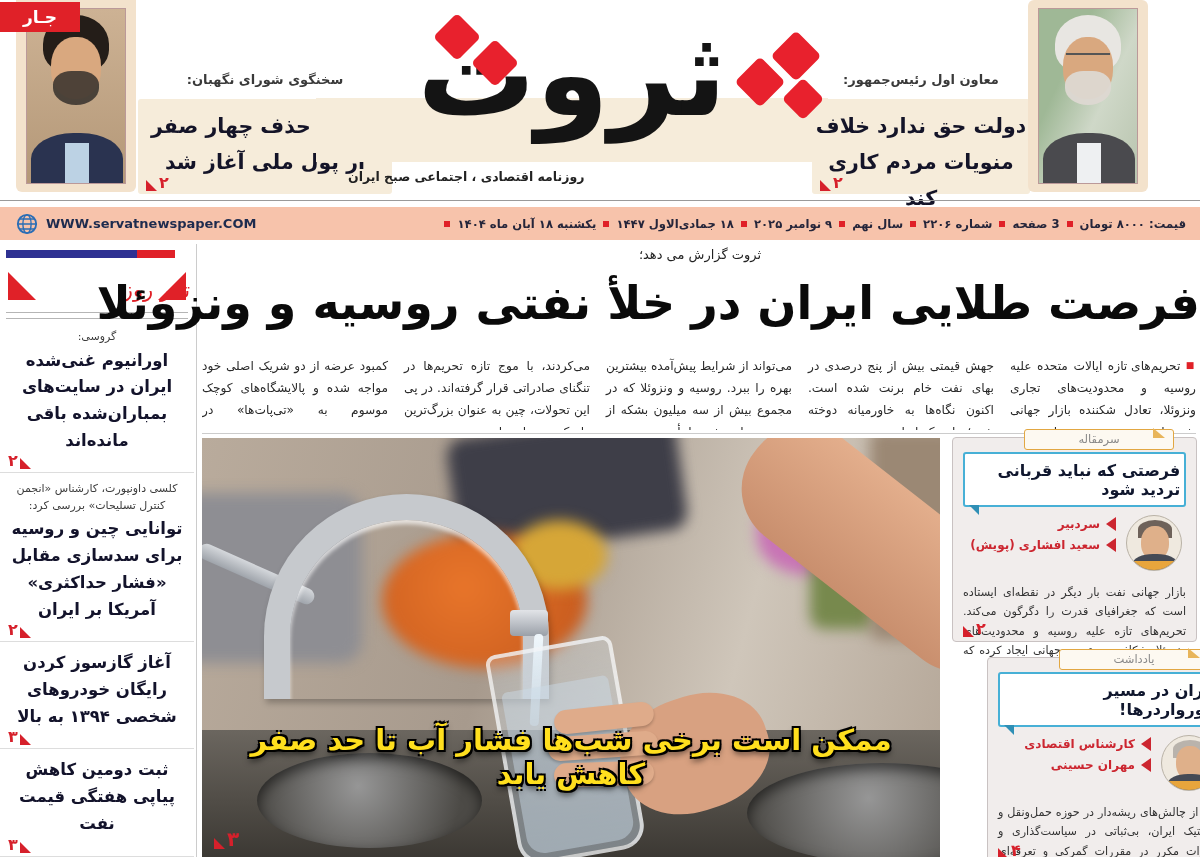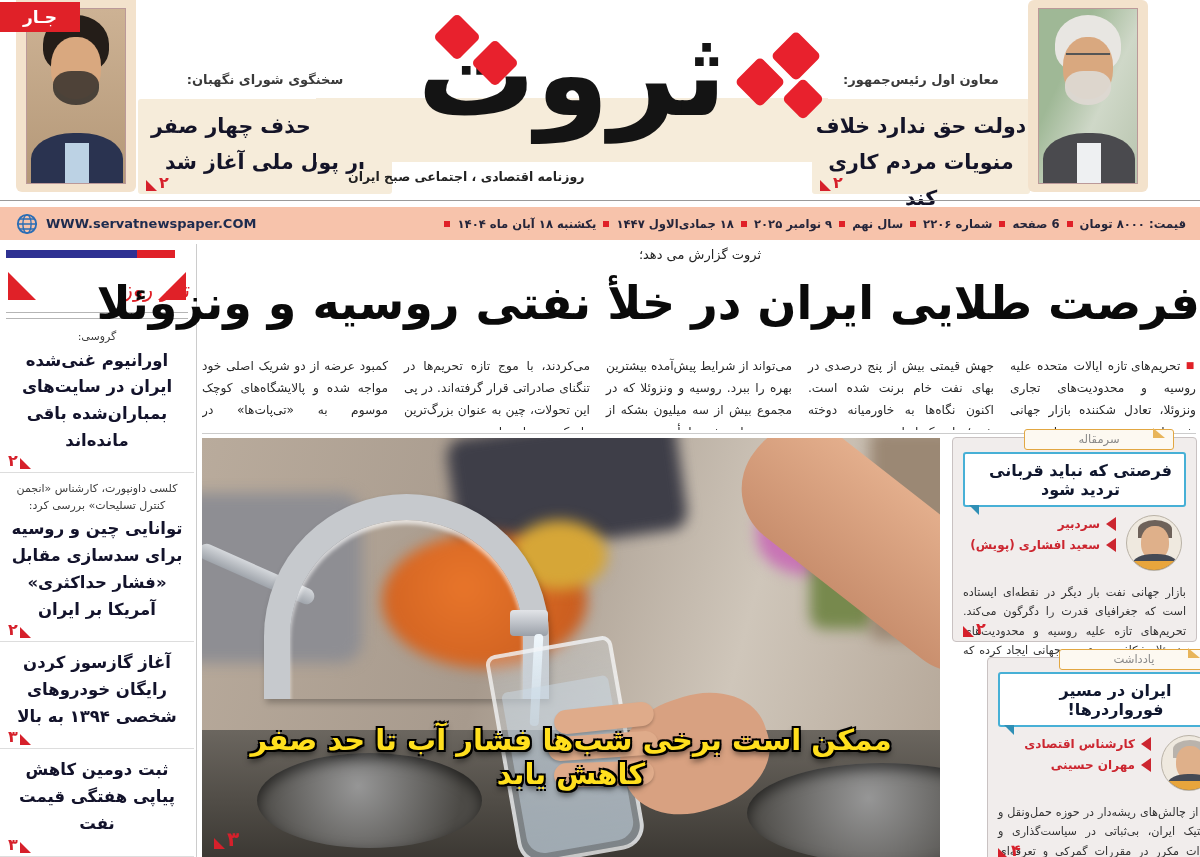--- a/index.html
+++ b/index.html
@@ -115,21 +115,21 @@
   .photo-pm .num { font-size:20px; }
 
   
   .obox { position:absolute; left:952px; width:245px; background:#f1edec; border:1px solid #c9c2c2; border-radius:4px; }
   .box1 { top:437px; height:205px; }
   .box2 { top:657px; height:207px;margin-left:35px; }
   .tab { position:absolute; top:-9px; right:22px; width:150px; height:21px; background:#fdf9f1; border:1px solid #e2a742;
     border-radius:3px; text-align:center; font-size:11.5px; color:#8a8a8a; line-height:19px; direction:rtl; z-index:1; }
   .tab-fold { position:absolute; top:-2px; right:8px; width:0; height:0; border-bottom:10px solid #e8b55a; border-right:12px solid transparent; }
   .hbox { position:relative; margin:14px auto 0 auto; width:92%; background:#fff; border:2px solid #47b0d6; border-radius:3px;
-    padding:7px 4px 6px 16px; text-align:center; font-size:16px; font-weight:bold; color:#10172e; direction:rtl; z-index:2; }
+    padding:7px 4px 6px 16px; font-size:16px; font-weight:bold; color:#10172e; direction:rtl; z-index:2; }
   .hbox-fold { position:absolute; left:4px; bottom:-10px; width:0; height:0; border-top:10px solid #2f8fb5; border-left:10px solid transparent; }
   .authors { position:relative; margin:10px 8px 0 8px; height:62px; }
   .pcircle { position:absolute; right:6px; top:-2px; width:56px; height:56px; border-radius:50%; border:1px solid #b9b2a6;
     background:#efe9df; overflow:hidden; }
   .pc-face { position:absolute; left:14px; top:10px; width:28px; height:34px; border-radius:46%; background:#dfb08a; }
   .pc-hair { position:absolute; left:11px; top:4px; width:34px; height:18px; border-radius:50% 50% 0 0; background:#6e625a; }
   .pc-hair.gray { background:#b9b3ac; }
   .pc-body { position:absolute; left:6px; bottom:-4px; width:44px; height:20px; border-radius:45% 45% 0 0; background:#454a55; }
   .pc-arc { position:absolute; left:0; bottom:0; width:100%; height:9px; background:#e8a53c; }
   .arow { display:flex; align-items:center; justify-content:flex-end; gap:6px; margin:7px 72px 7px 4px; }
@@ -209,21 +209,21 @@
       <span class="date-item">یکشنبه ۱۸ آبان ماه ۱۴۰۴</span>
       <span class="rsq"></span>
       <span class="date-item">۱۸ جمادی‌الاول ۱۴۴۷</span>
       <span class="rsq"></span>
       <span class="date-item">۹ نوامبر ۲۰۲۵</span>
       <span class="rsq"></span>
       <span class="date-item">سال نهم</span>
       <span class="rsq"></span>
       <span class="date-item">شماره ۲۲۰۶</span>
       <span class="rsq"></span>
-      <span class="date-item">6 صفحه</span>
+      <span class="date-item">3 صفحه</span>
       <span class="rsq"></span>
       <span class="date-item">قیمت: ۸۰۰۰ تومان</span>
     </div>
   </div>
 
   <aside class="sidebar">
     <div class="sb-bar">
       <div class="blue"></div>
       <div class="red"></div>
     </div>

